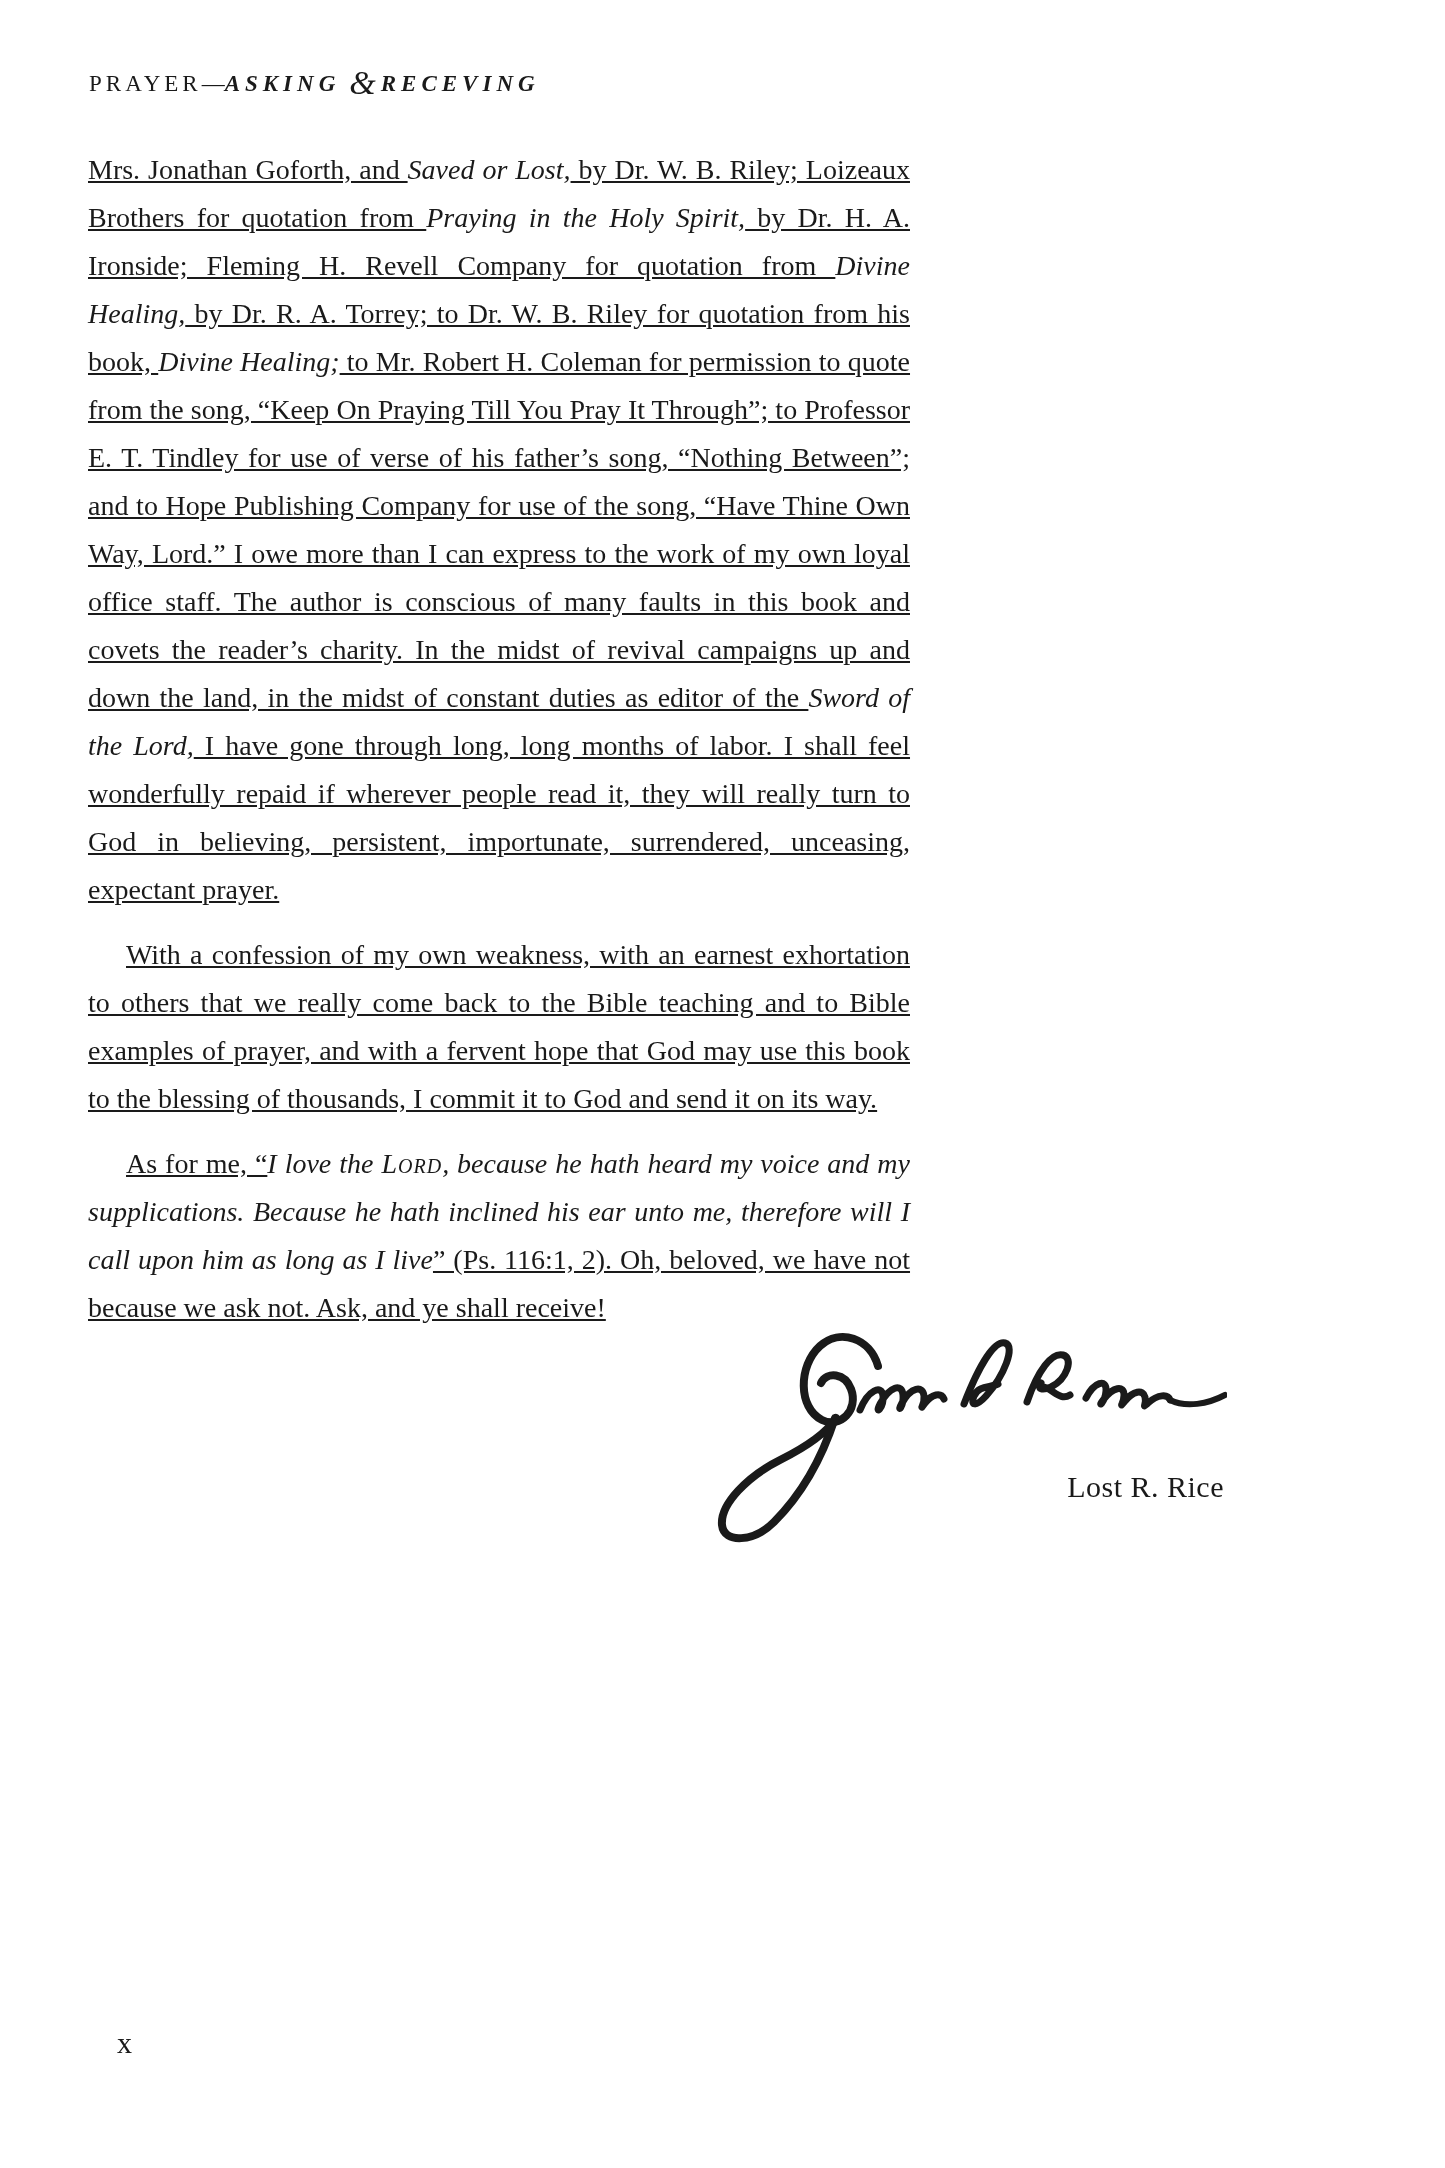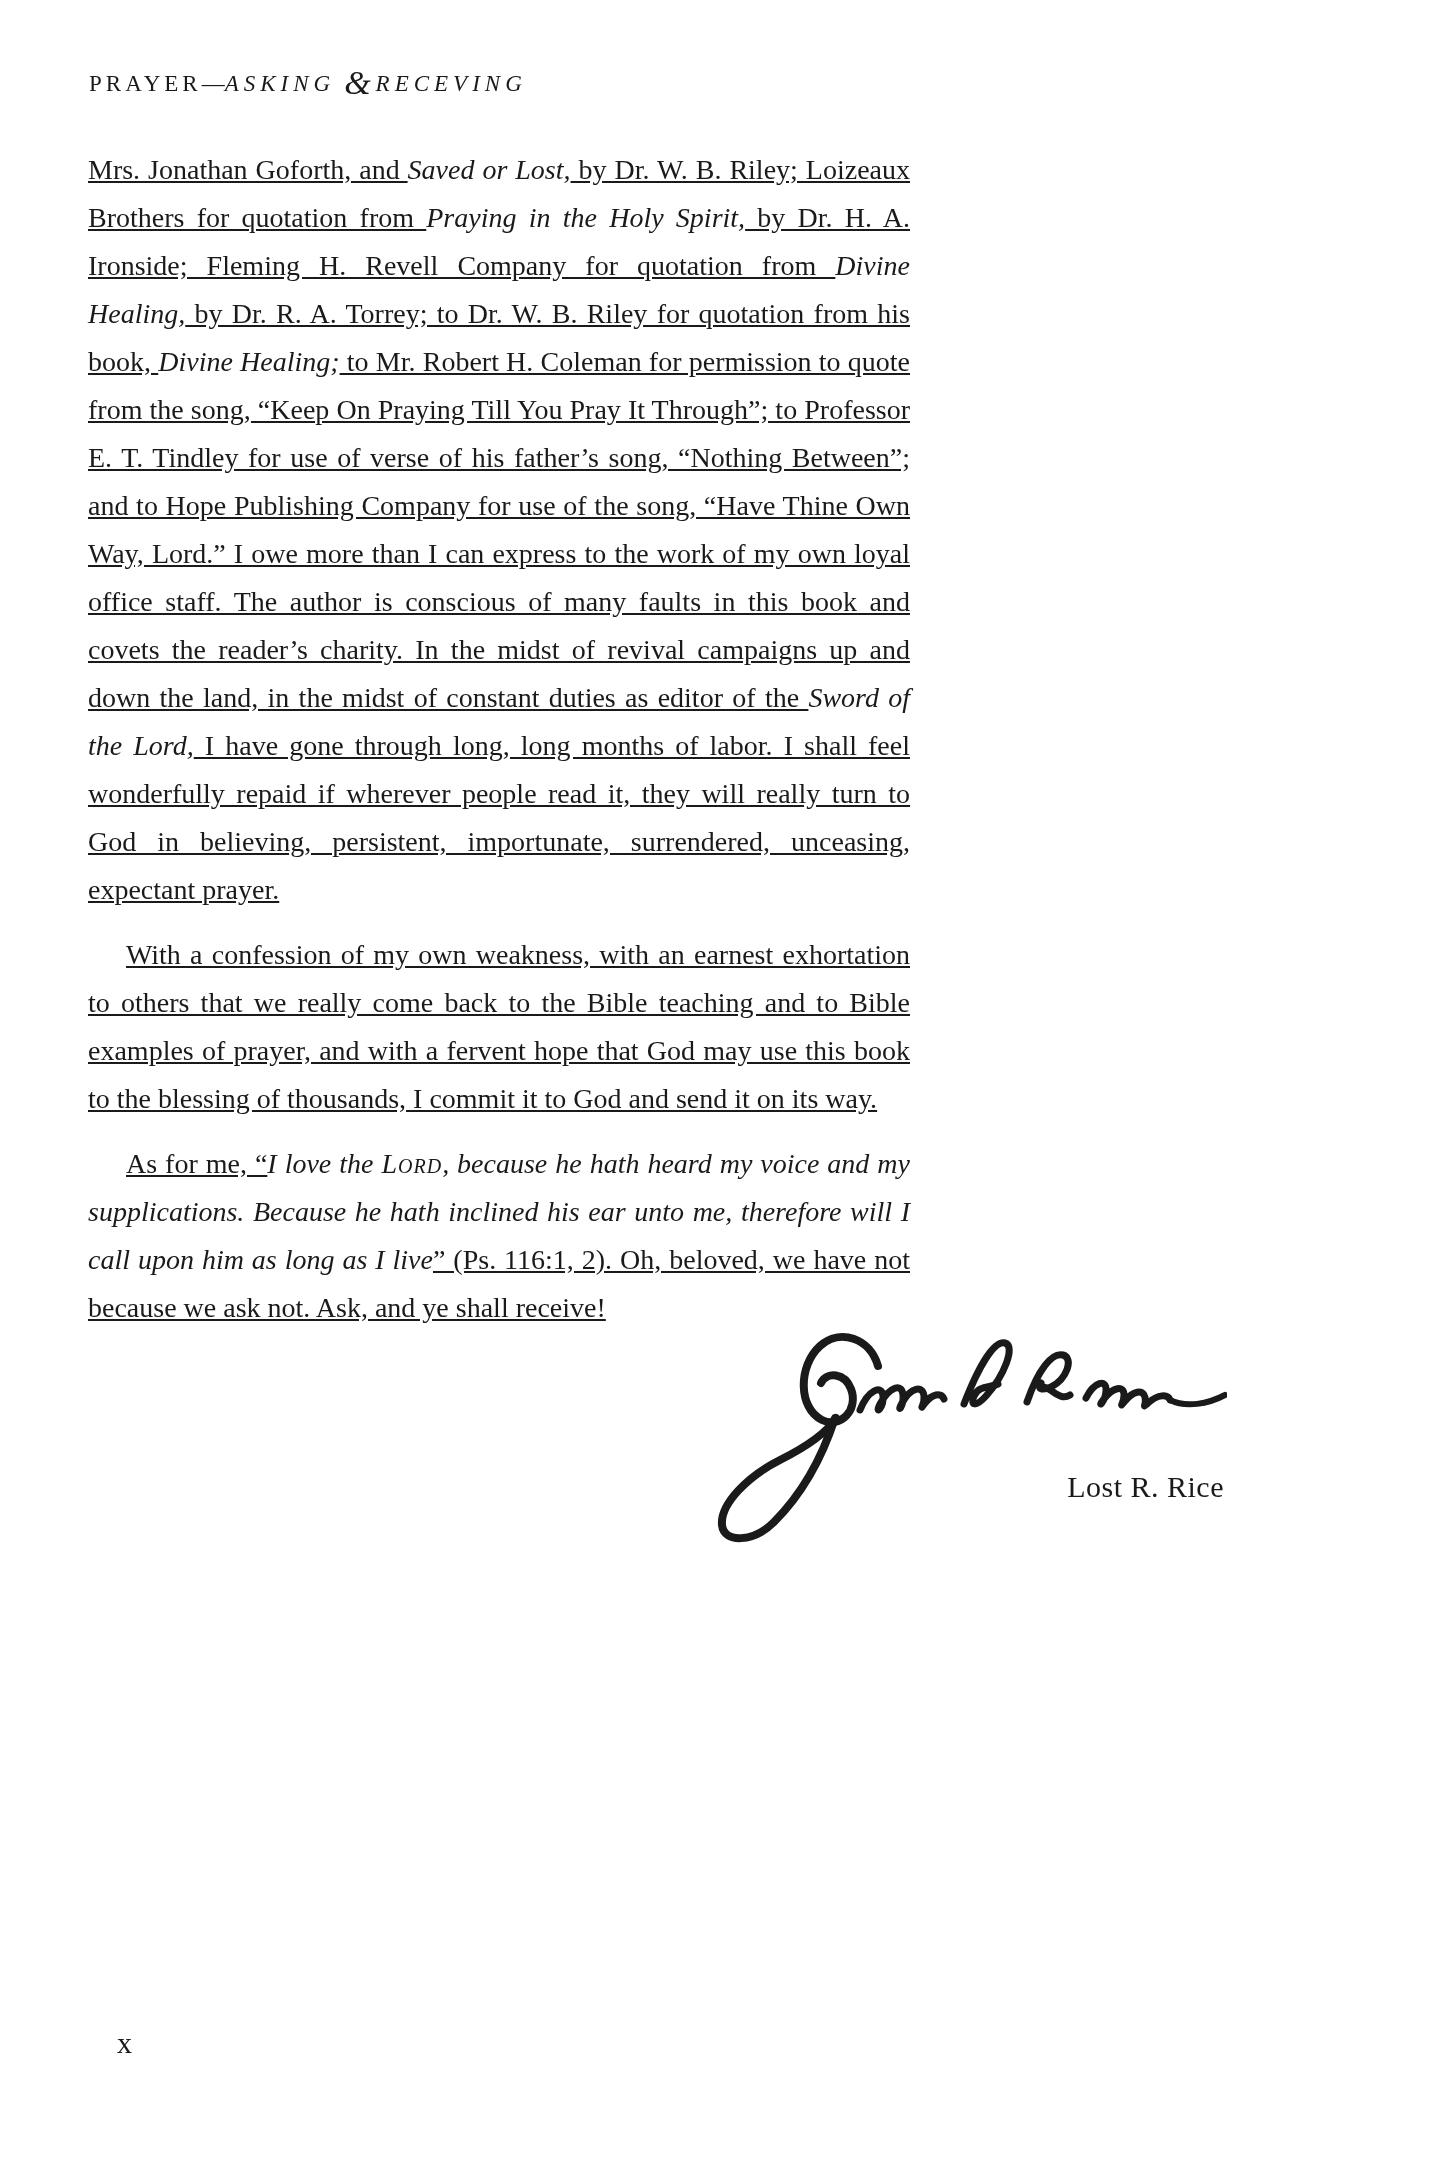--- a/index.html
+++ b/index.html
@@ -13,21 +13,21 @@
     margin:0 auto;
   }
   .running-head{
     position:absolute;left:89px;top:64px;
     white-space:nowrap;
     font-size:23px;
     letter-spacing:4px;
   }
   .rh-roman{letter-spacing:4px;}
   .rh-dash{letter-spacing:0;}
-  .rh-italic{font-style:italic;letter-spacing:5px;}
+  .rh-italic{font-style:italic;letter-spacing:5px;font-weight:bold;}
   .rh-amp{
     font-style:italic;
     font-size:34px;
     letter-spacing:1px;
     margin:0 4px 0 9px;
     vertical-align:-3px;
   }
   .text-block{
     position:absolute;left:88px;top:146px;width:822px;
   }

